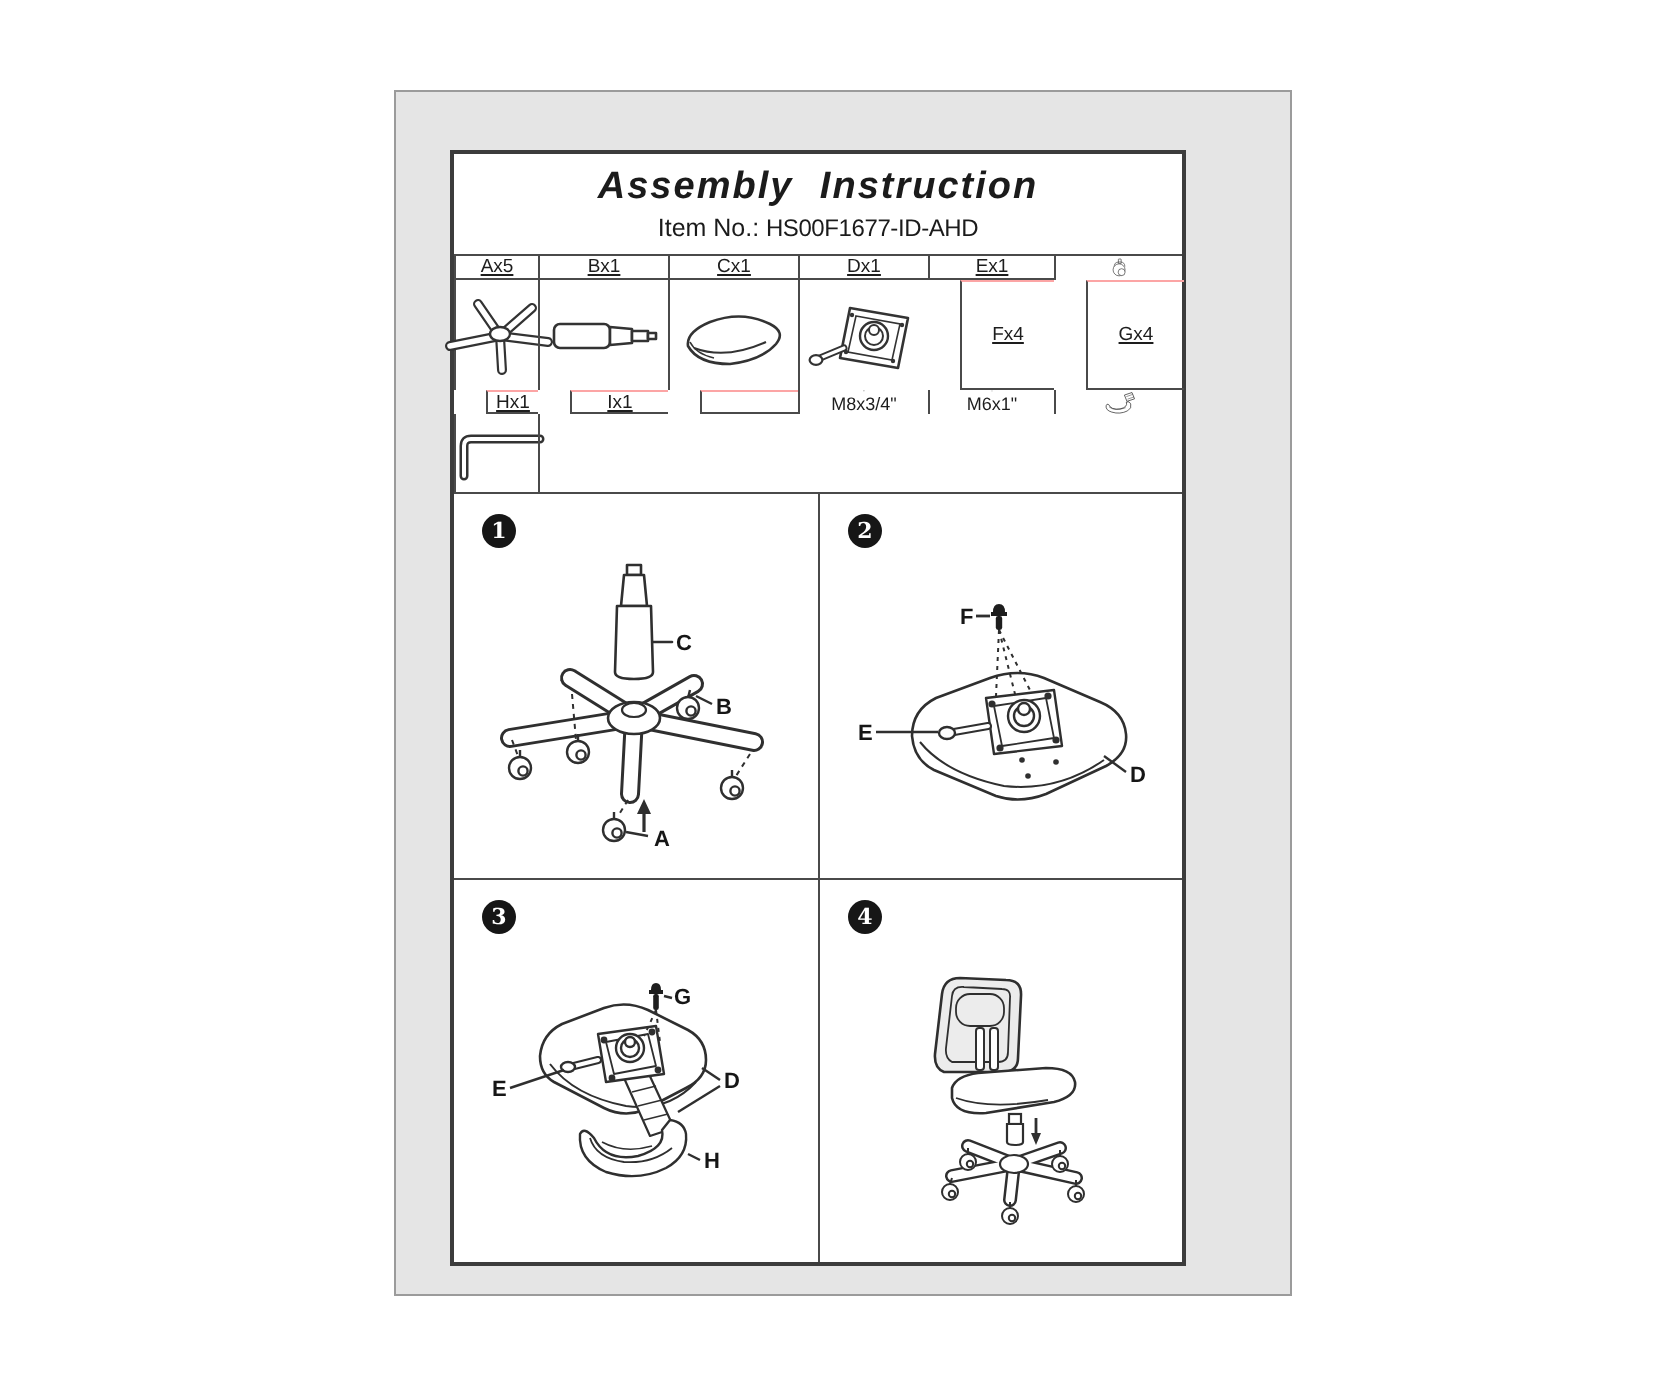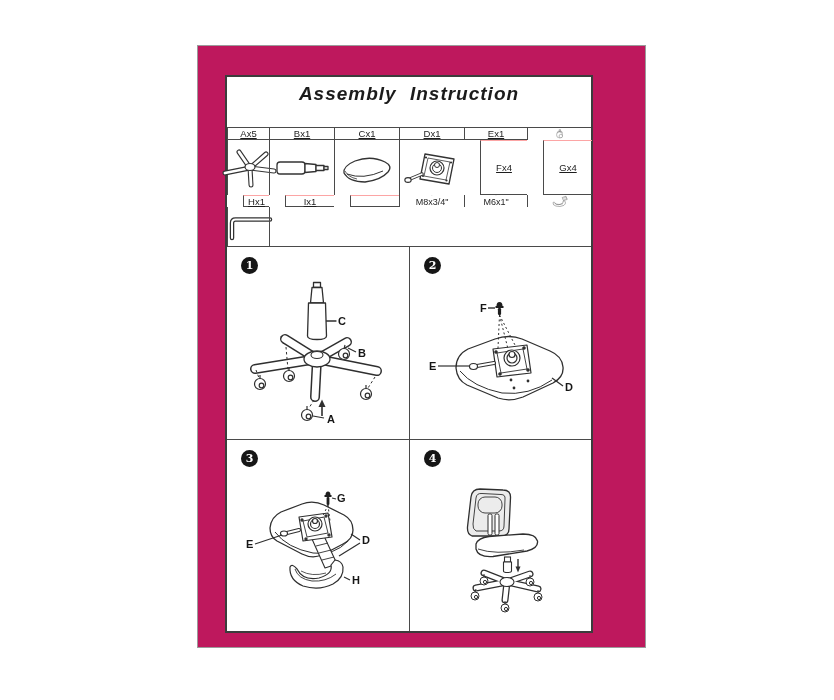--- a/index.html
+++ b/index.html
@@ -2,21 +2,21 @@
 <html><head>
 <meta charset="utf-8">
 <style>
   html,body{margin:0;padding:0;}
   body{
     width:834px;height:700px;position:relative;background:#ffffff;
     font-family:"Liberation Sans", sans-serif;color:#222;overflow:hidden;
   }
   .page{
     position:absolute;left:197px;top:45px;width:449px;height:603px;
-    border:1px solid #9b9b9b;background:#be185d;box-sizing:border-box;
+    border:1px solid #9b9b9b;background:#e5e5e5;box-sizing:border-box;
   }
   .content{
     position:absolute;left:27px;top:29px;width:368px;height:558px;
     border:2px solid #3c3c3c;box-sizing:border-box;background:#fff;
   }
   .titleblock{position:absolute;top:0;left:0;width:364px;height:50px;text-align:center;}
   .title{
     margin:0;padding-top:6px;font-size:19px;font-weight:bold;font-style:italic;
     letter-spacing:1px;word-spacing:7px;color:#1b1b1b;
   }
@@ -57,20 +57,24 @@
   svg text{font-family:"Liberation Sans",sans-serif;font-weight:bold;font-size:11px;fill:#161616;font-style:normal;}
 </style>
 </head>
 <body>
 
 <div class="page">
   <div class="content">
 
     <div class="titleblock">
       <h1 class="title">Assembly Instruction</h1>
+      <div class="itemline">
+        <span class="item-label">Item No.:</span>
+        <span class="item-value">HS00F1677-ID-AHD</span>
+      </div>
     </div>
 
     <div class="ptable">
 
       <div class="hc">Ax5</div>
       <div class="hc">Bx1</div>
       <div class="hc">Cx1</div>
       <div class="hc">Dx1</div>
       <div class="hc">Ex1</div>
 

